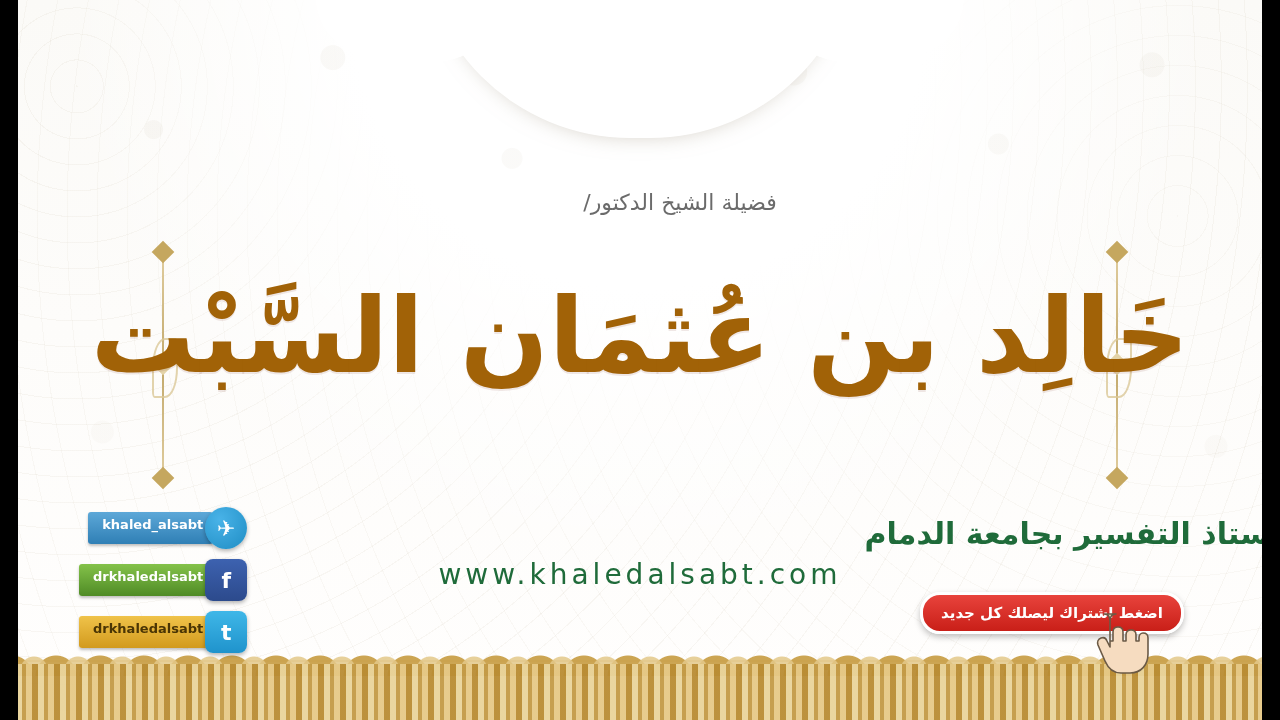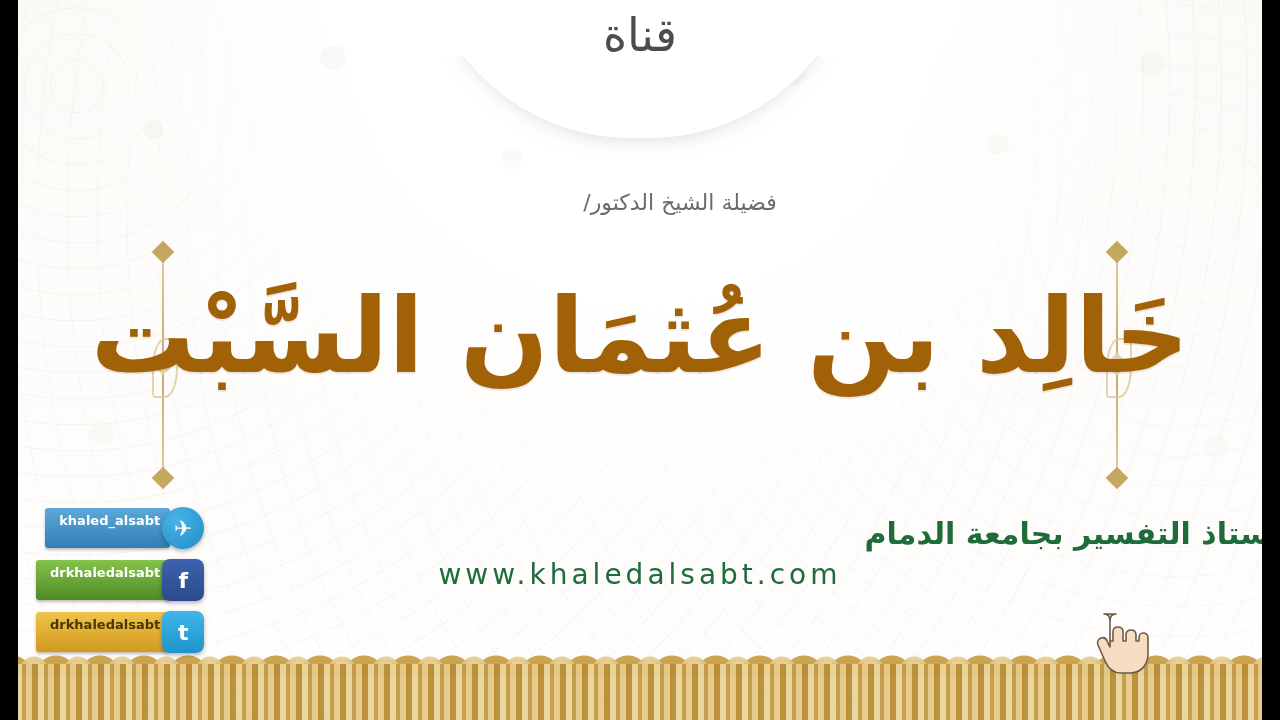--- a/index.html
+++ b/index.html
@@ -215,31 +215,32 @@
     color: #fff;
     font-weight: bold;
     font-size: 22px;
     box-shadow: 0 2px 4px rgba(0,0,0,.3);
     flex: 0 0 auto;
   }
   .social-icon.telegram { background: radial-gradient(circle at 35% 30%, #49b3e8, #1f8dc4); border-radius: 50%; }
   .social-icon.facebook { background: linear-gradient(180deg, #3d62b0, #2c4a8c); }
   .social-icon.twitter  { background: linear-gradient(180deg, #3fb7e8, #1f93cc); }
   .social-tag {
-    height: 40px;
+    height: 32px;
     line-height: 26px;
     padding: 0 10px 0 14px;
     font-size: 13px;
     color: #ffffff;
     font-weight: bold;
     margin-right: -8px;
     border-radius: 3px;
     white-space: nowrap;
     box-shadow: 0 2px 3px rgba(0,0,0,.25);
     direction: ltr;
+    margin-left: 43px;
   }
   .social-tag.blue  { background: linear-gradient(180deg, #5da8d8, #2f7fb5); }
   .social-tag.green { background: linear-gradient(180deg, #84c24a, #4f8b25); }
   .social-tag.gold  { background: linear-gradient(180deg, #f0c34a, #d29a1d); color: #4a3504; }
 
   
   .subscribe {
     position: absolute;
     left: 920px;
     top: 592px;
@@ -329,21 +330,20 @@
 <body>
 
 <div class="stage">
 
   <div class="paper"></div>
 
   <div class="pillar left"></div>
   <div class="pillar right"></div>
 
   <div class="top-cloud"></div>
-  <div class="channel-word">قناة</div>
 
   <div class="divider left-div">
     <div class="rod"></div>
     <div class="dia top"></div>
     <div class="curl"></div>
     <div class="dia mid"></div>
     <div class="dia bot"></div>
   </div>
 
   <div class="divider right-div">
@@ -367,20 +367,23 @@
     <div class="social-row">
       <div class="social-icon facebook">f</div>
       <div class="social-tag green">drkhaledalsabt</div>
     </div>
     <div class="social-row">
       <div class="social-icon twitter">t</div>
       <div class="social-tag gold">drkhaledalsabt</div>
     </div>
   </div>
 
+  <div class="subscribe">
+    <span>اضغط اشتراك ليصلك كل جديد</span>
+  </div>
 
   <div class="cursor-hand">
     <svg viewBox="0 0 62 70" width="62" height="70" aria-hidden="true">
       <g fill="#f6dcc0" stroke="#6b5a46" stroke-width="1.6" stroke-linejoin="round">
         <path d="M22 8 c4 0 6 3 6 7 v20 h3 v-9 c0-3 2-5 5-5 c3 0 5 2 5 5 v9 h3 v-6 c0-3 2-5 5-5 c3 0 5 2 5 5 v6 h3 v-3 c0-3 2-5 4-5 c3 0 5 2 5 5 v16 c0 11-7 19-18 19 h-9 c-8 0-13-5-16-12 l-7-16 c-1-3 0-6 3-7 c3-1 5 0 6 3 l3 6 V15 c0-4 2-7 6-7 z" transform="translate(-8,0)"></path>
       </g>
     </svg>
   </div>
 
   <div class="bottom-band">

